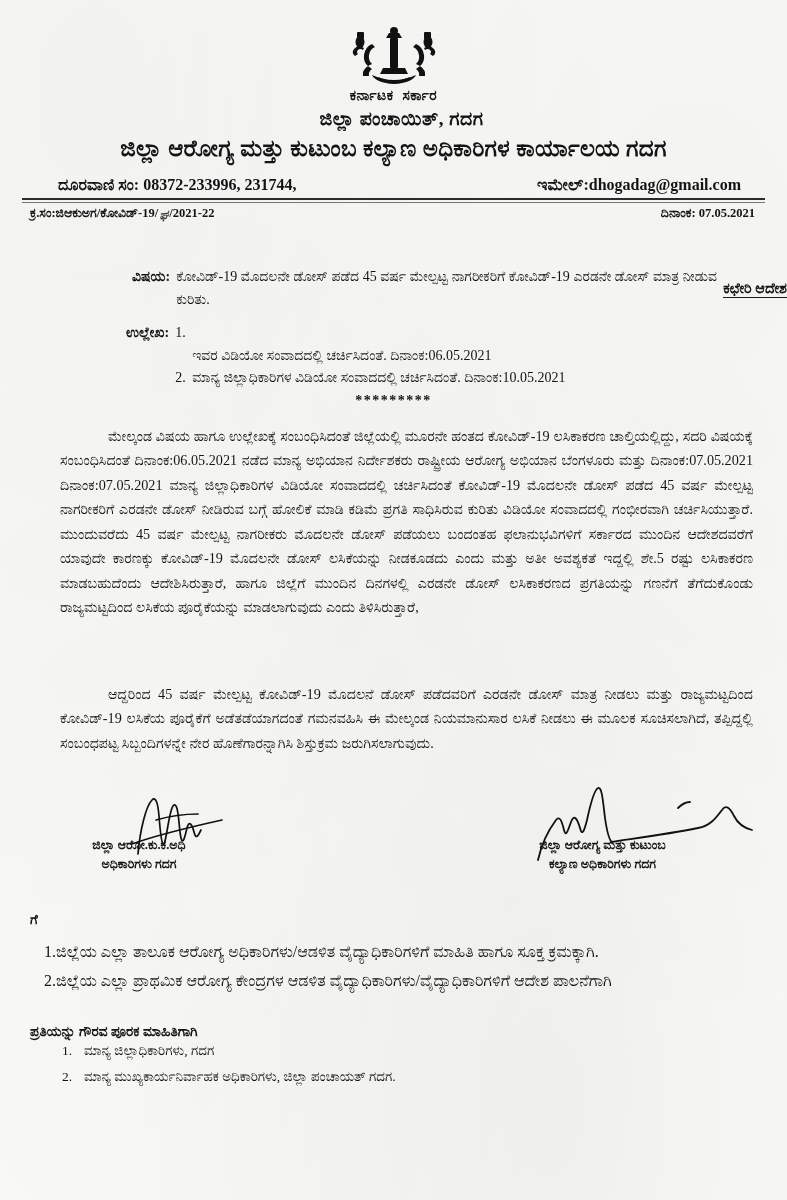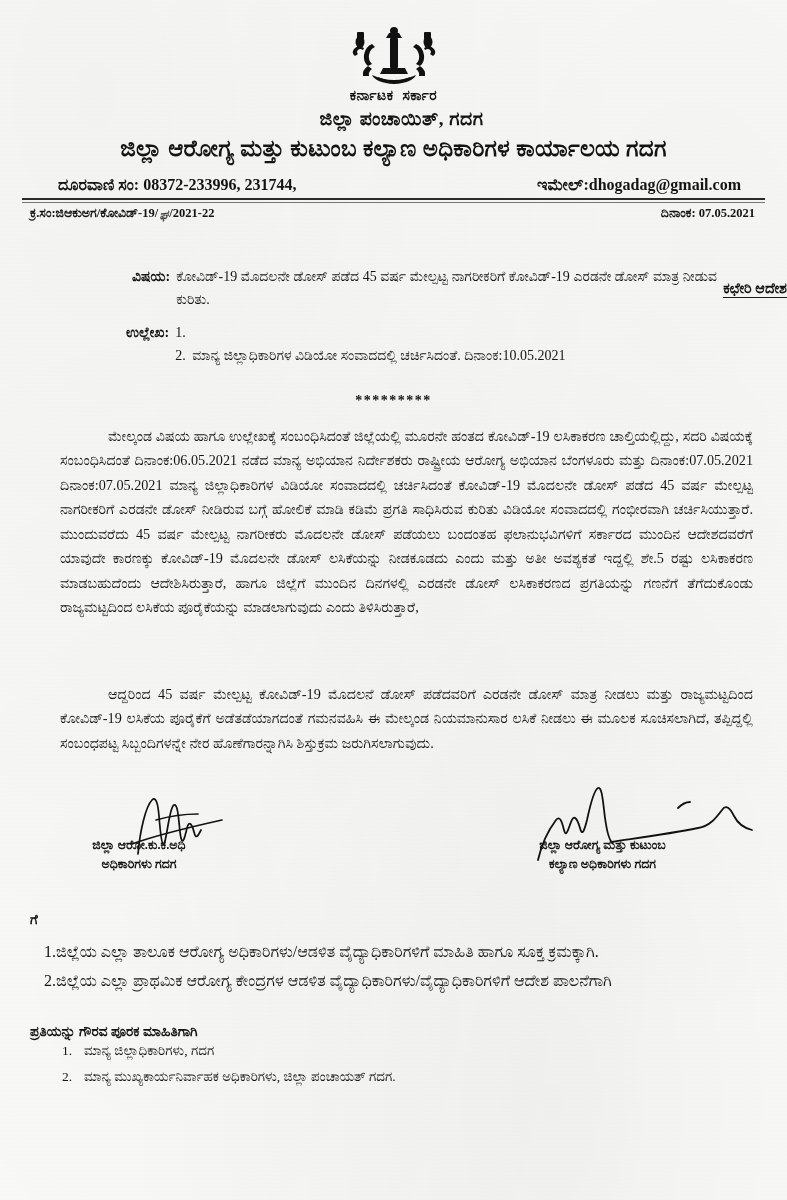--- a/index.html
+++ b/index.html
@@ -288,20 +288,21 @@
     <div class="lbl">ವಿಷಯ:</div>
     <div class="lbl-body">ಕೋವಿಡ್-19 ಮೊದಲನೇ ಡೋಸ್ ಪಡೆದ 45 ವರ್ಷ ಮೇಲ್ಪಟ್ಟ ನಾಗರೀಕರಿಗೆ ಕೋವಿಡ್-19 ಎರಡನೇ ಡೋಸ್ ಮಾತ್ರ ನೀಡುವ ಕುರಿತು.</div>
   </div>
 
   <div class="block reference labelled">
     <div class="lbl">ಉಲ್ಲೇಖ:</div>
     <div class="lbl-body">
       <div class="ref-item">
         <span class="ref-num">1.</span>
       </div>
+      <div class="ref-sub">ಇವರ ವಿಡಿಯೋ ಸಂವಾದದಲ್ಲಿ ಚರ್ಚಿಸಿದಂತೆ. ದಿನಾಂಕ:06.05.2021</div>
       <div class="ref-item">
         <span class="ref-num">2.</span>
         <span>ಮಾನ್ಯ ಜಿಲ್ಲಾಧಿಕಾರಿಗಳ ವಿಡಿಯೋ ಸಂವಾದದಲ್ಲಿ ಚರ್ಚಿಸಿದಂತೆ. ದಿನಾಂಕ:10.05.2021</span>
       </div>
     </div>
   </div>
 
   <div class="stars">*********</div>
 
   <div class="para para-1">

